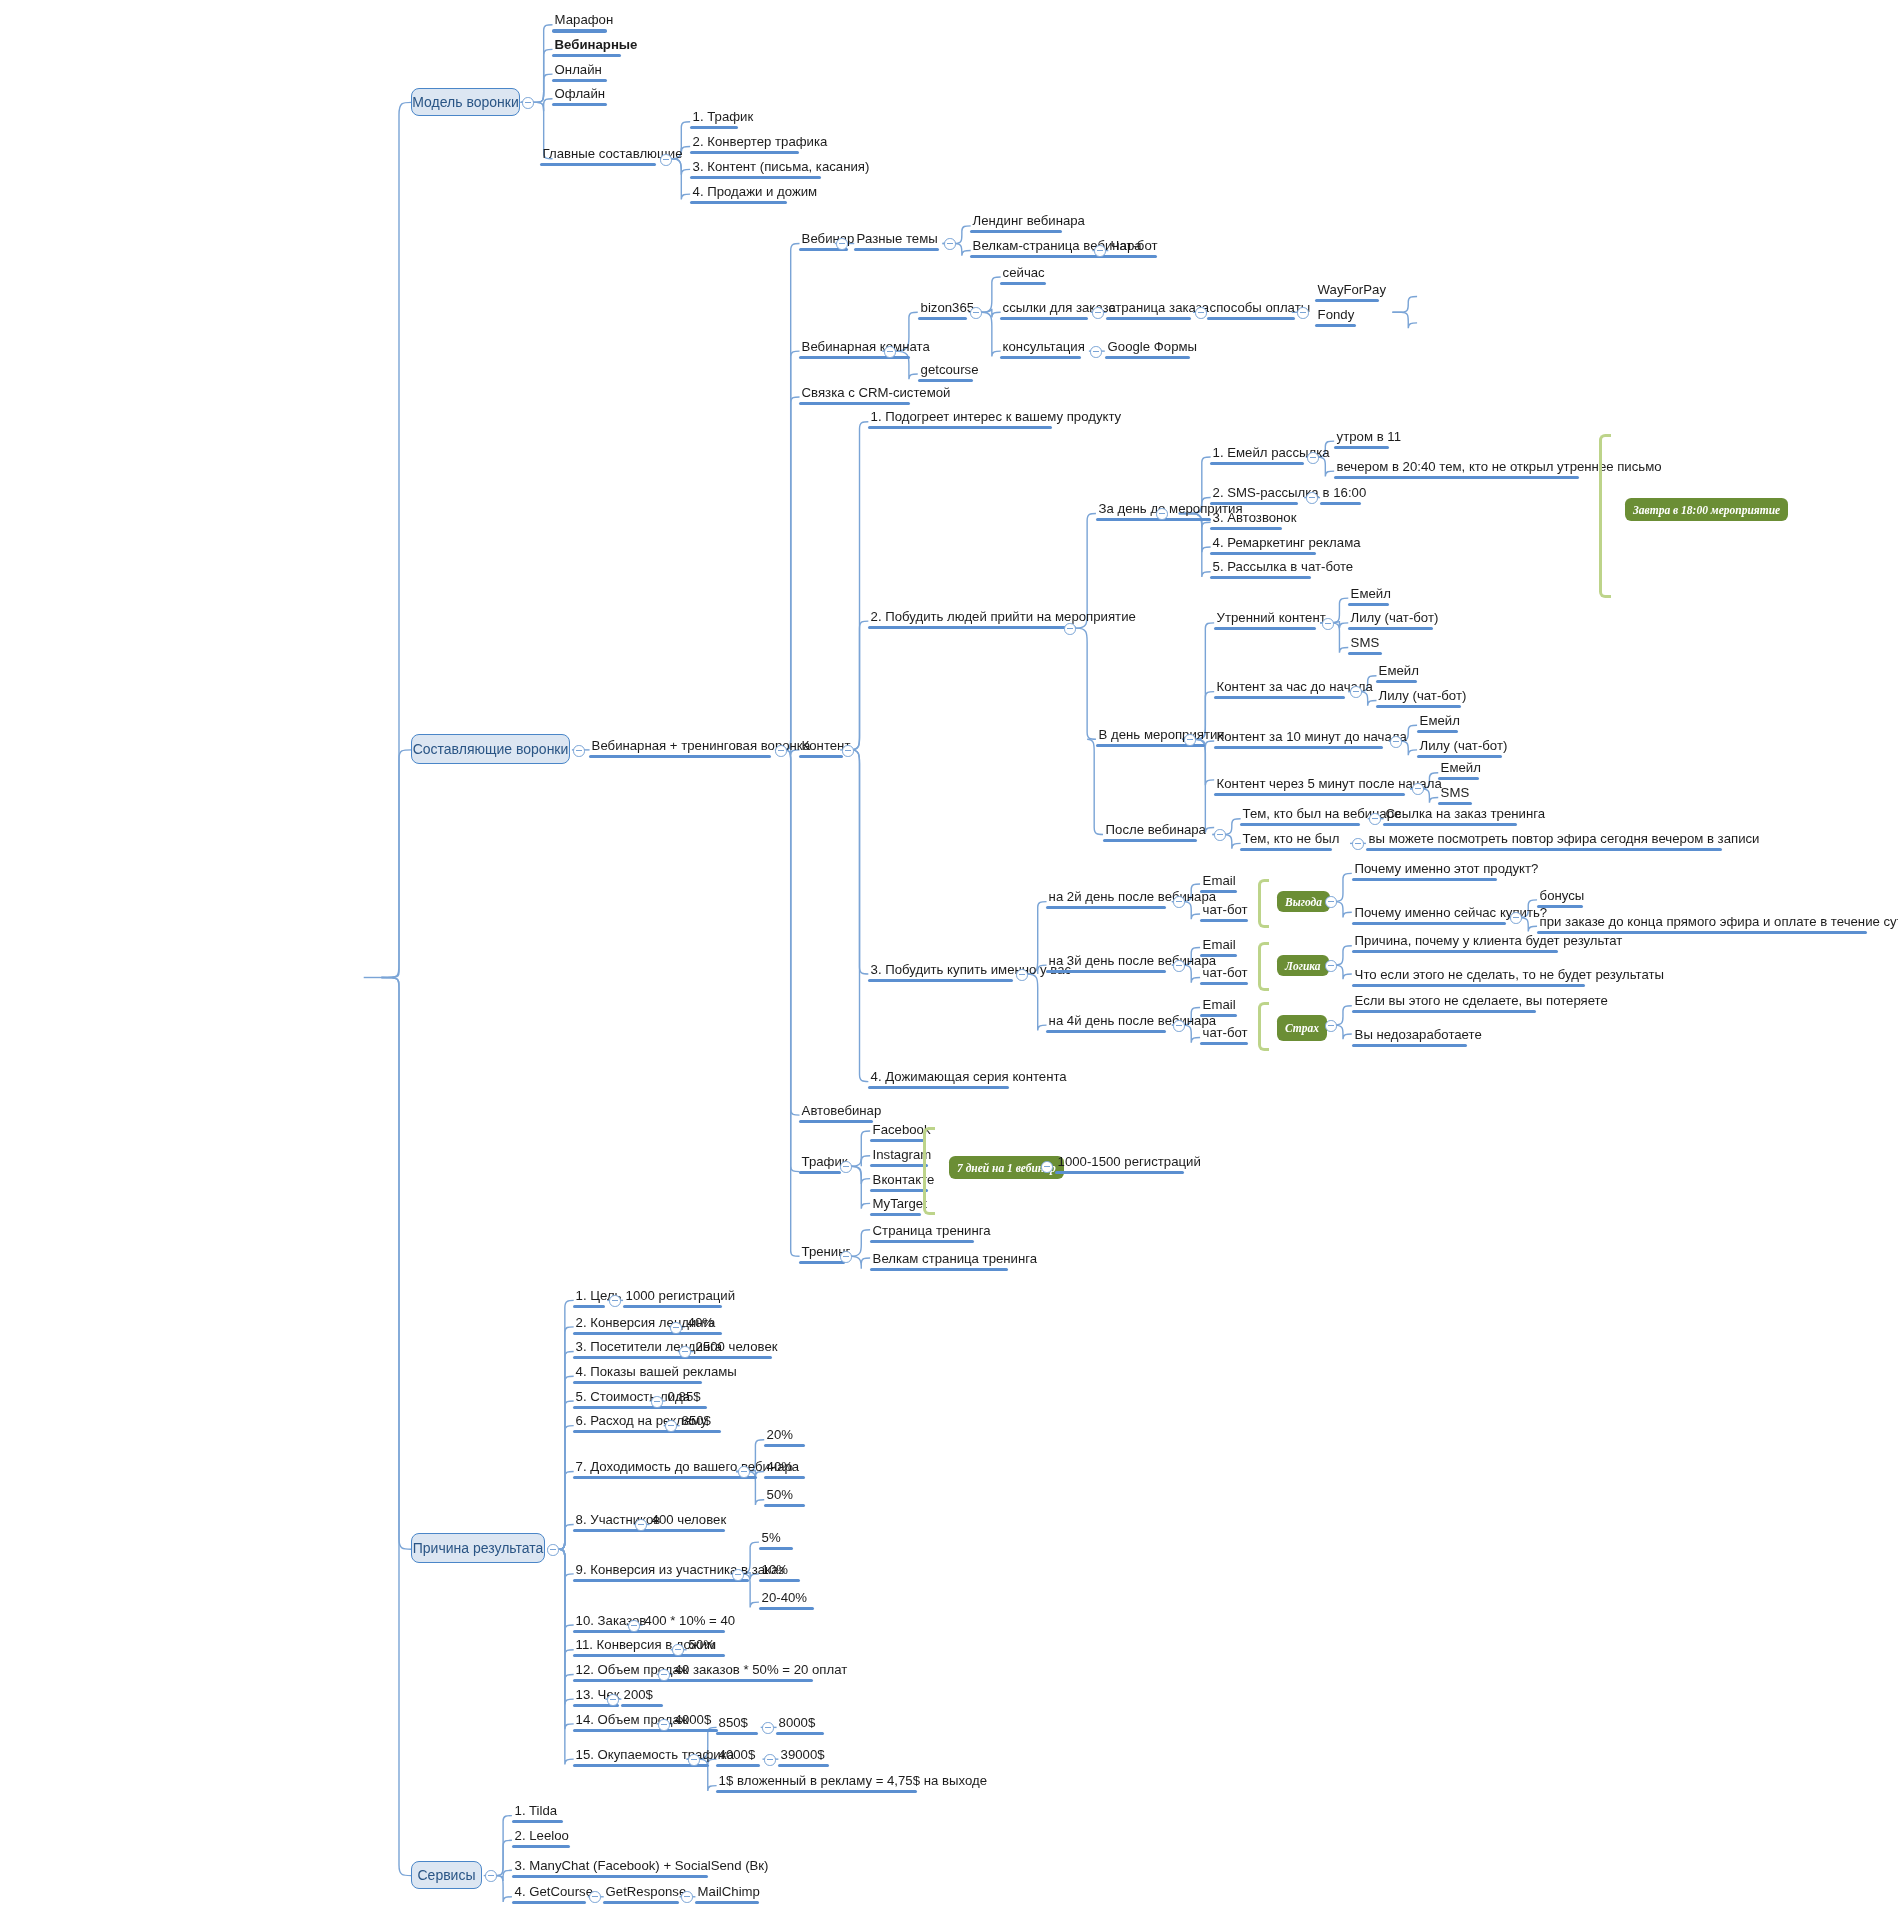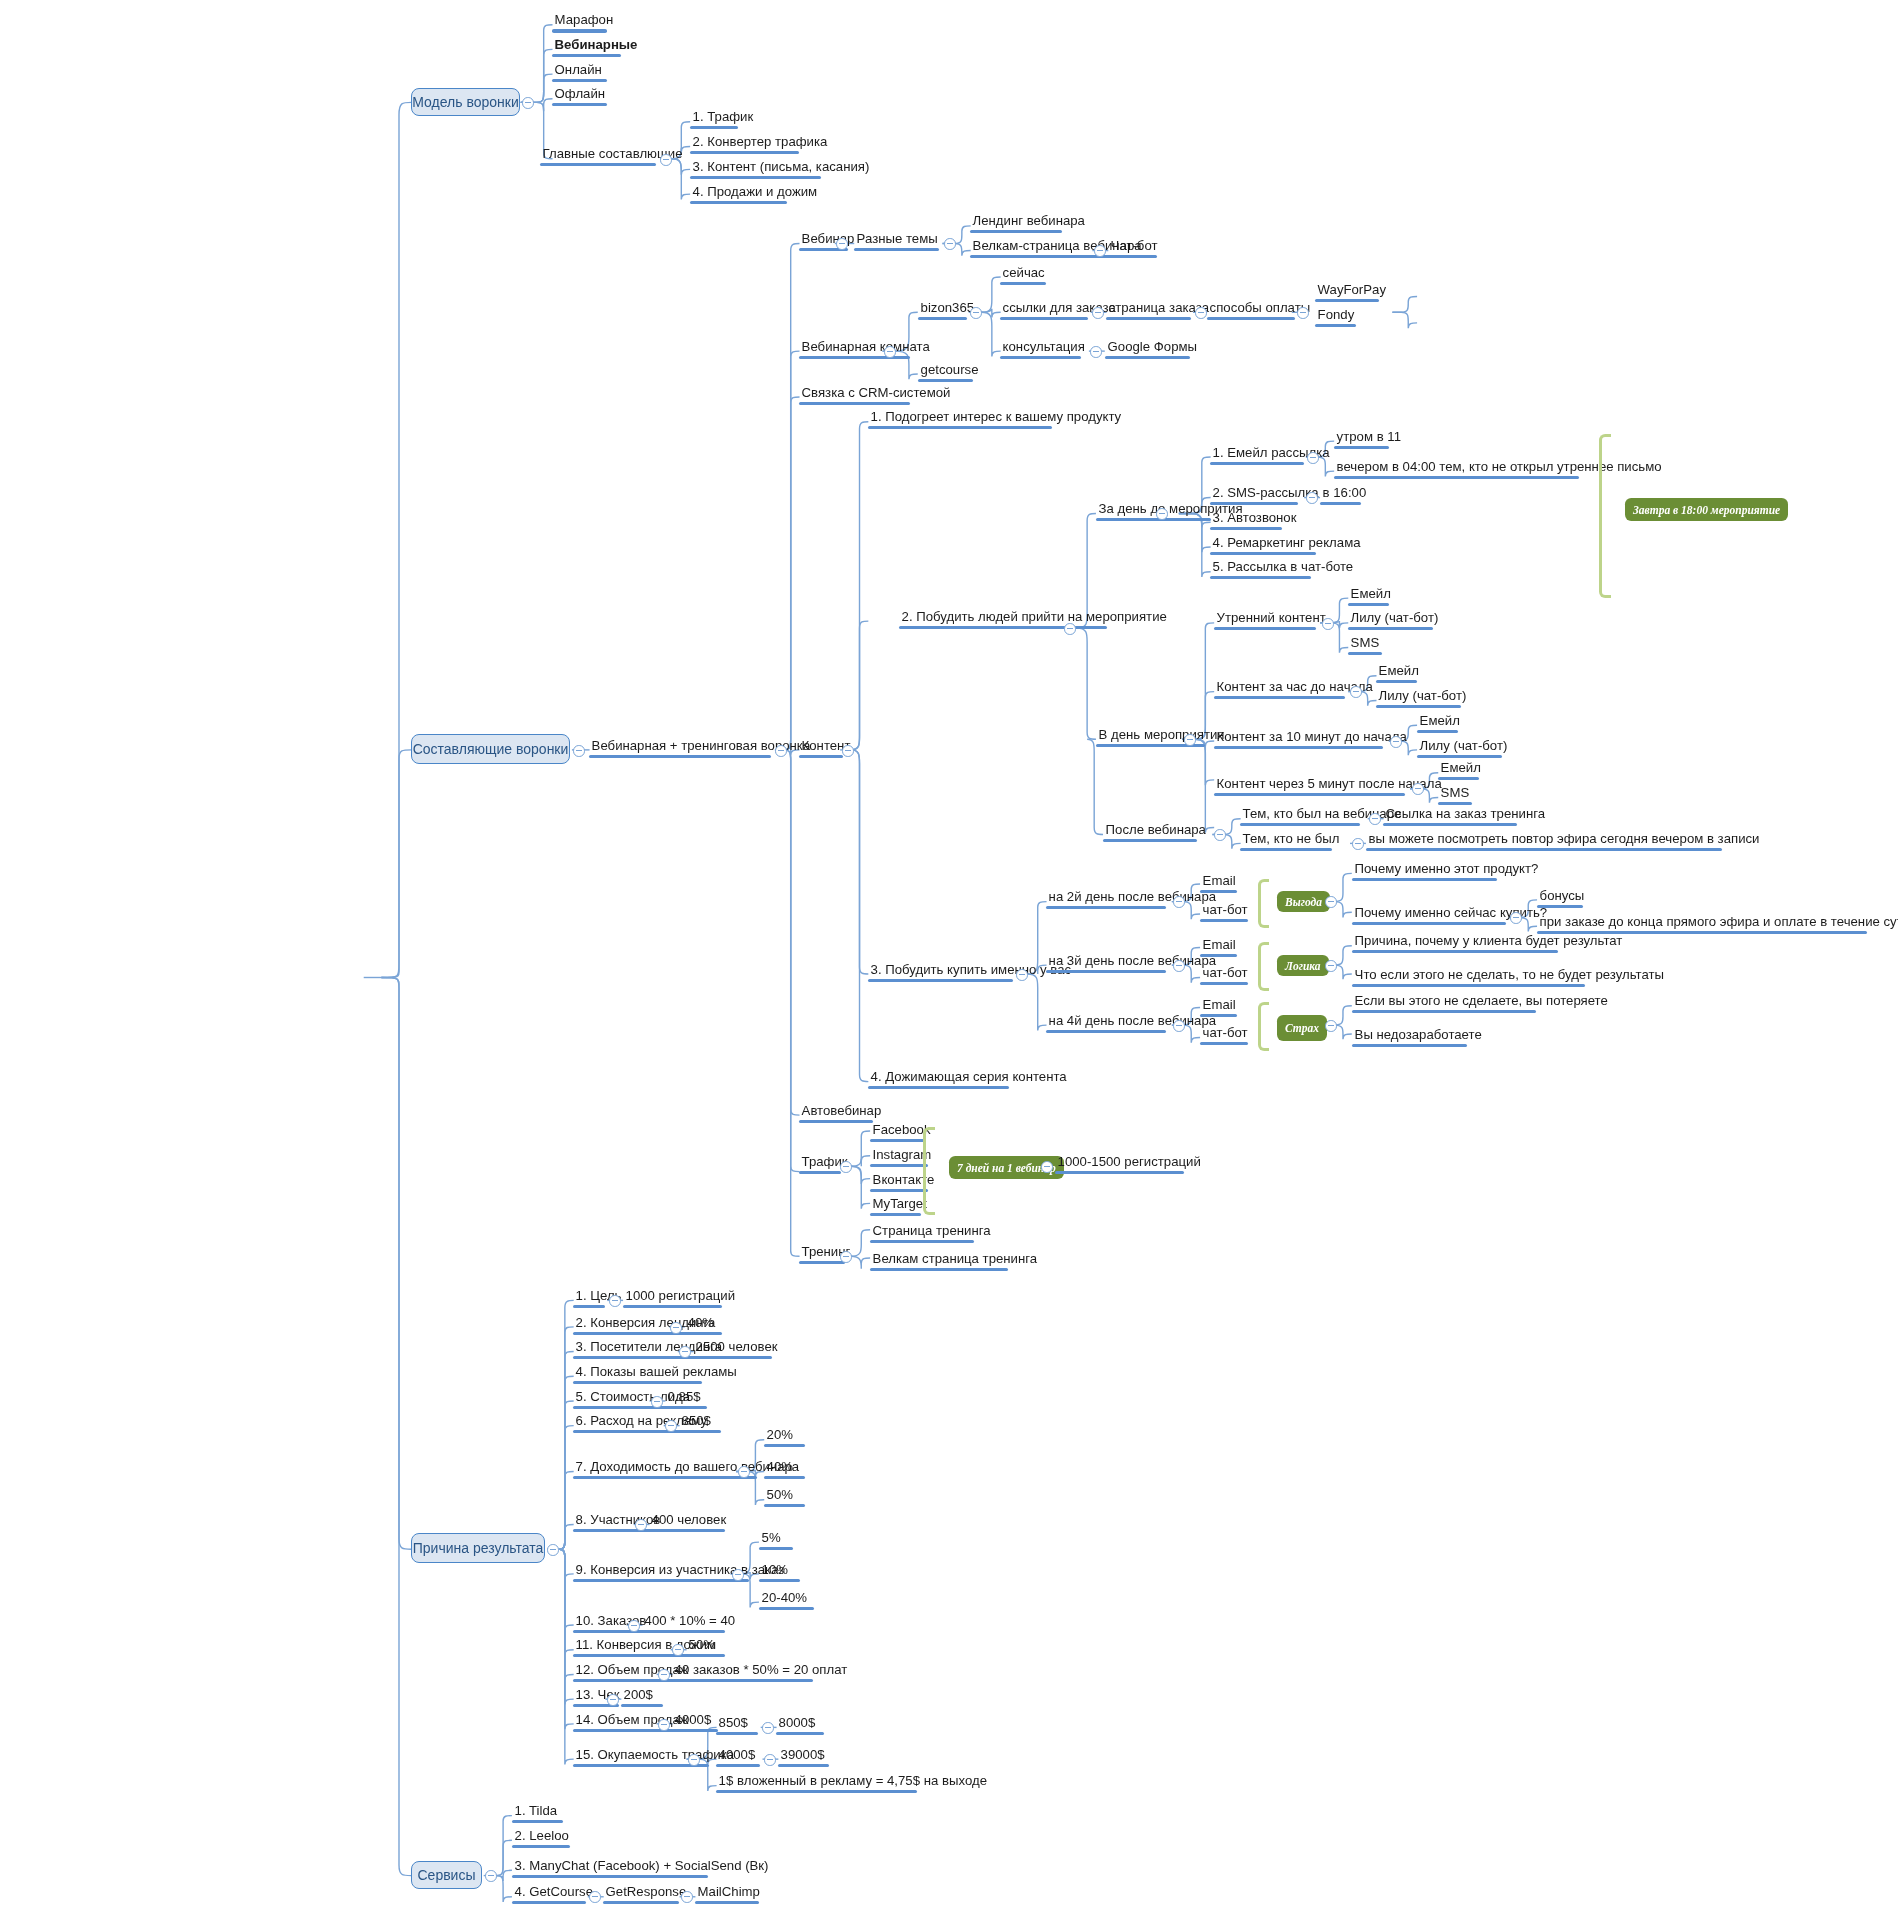--- a/index.html
+++ b/index.html
@@ -379,21 +379,21 @@
   <div class="nd" style="left:799px;top:738px;">
     <span class="txt">Контент</span>
     <span class="ul" style="width:44px;"></span>
   </div>
   <div class="tg" style="left:842px;top:745px;"></div>
 
   <div class="nd" style="left:868px;top:409px;">
     <span class="txt">1. Подогреет интерес к вашему продукту</span>
     <span class="ul" style="width:184px;"></span>
   </div>
-  <div class="nd" style="left:868px;top:609px;margin-left:31px;">
+  <div class="nd" style="left:868px;top:609px;">
     <span class="txt">2. Побудить людей прийти на мероприятие</span>
     <span class="ul" style="width:208px;"></span>
   </div>
   <div class="tg" style="left:1064px;top:623px;"></div>
   <div class="nd" style="left:868px;top:962px;">
     <span class="txt">3. Побудить купить именно у вас</span>
     <span class="ul" style="width:145px;"></span>
   </div>
   <div class="tg" style="left:1016px;top:969px;"></div>
   <div class="nd" style="left:868px;top:1069px;">
@@ -410,21 +410,21 @@
   <div class="nd" style="left:1210px;top:445px;">
     <span class="txt">1. Емейл рассылка</span>
     <span class="ul" style="width:94px;"></span>
   </div>
   <div class="tg" style="left:1307px;top:452px;"></div>
   <div class="nd" style="left:1334px;top:429px;">
     <span class="txt">утром в 11</span>
     <span class="ul" style="width:55px;"></span>
   </div>
   <div class="nd" style="left:1334px;top:459px;">
-    <span class="txt">вечером в 04:00 тем, кто не открыл утреннее письмо</span>
+    <span class="txt">вечером в 20:40 тем, кто не открыл утреннее письмо</span>
     <span class="ul" style="width:245px;"></span>
   </div>
   <div class="nd" style="left:1210px;top:485px;">
     <span class="txt">2. SMS-рассылка</span>
     <span class="ul" style="width:88px;"></span>
   </div>
   <div class="tg" style="left:1306px;top:492px;"></div>
   <div class="nd" style="left:1320px;top:485px;">
     <span class="txt">в 16:00</span>
     <span class="ul" style="width:41px;"></span>

